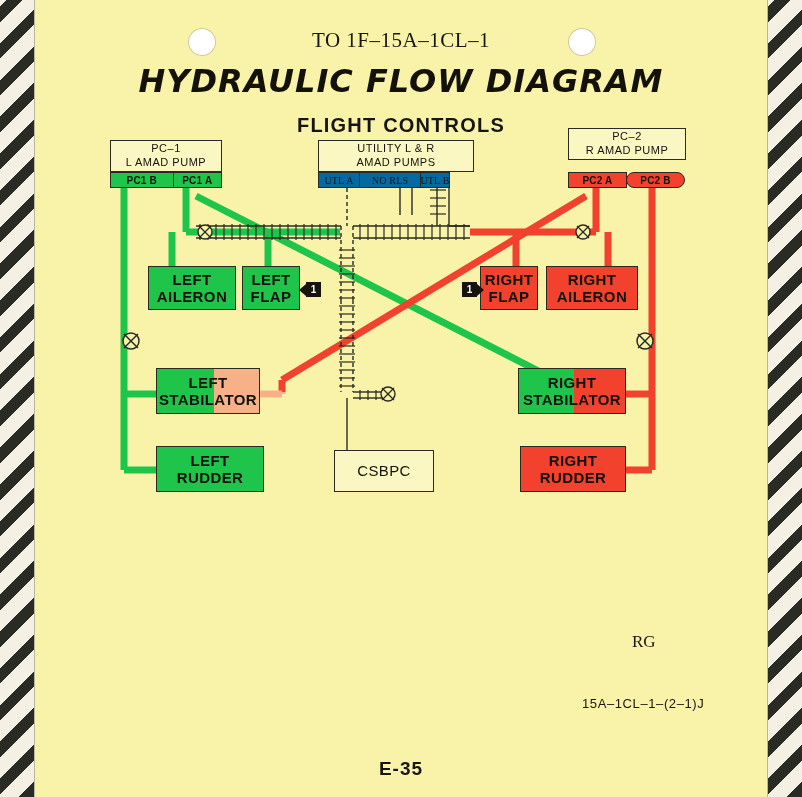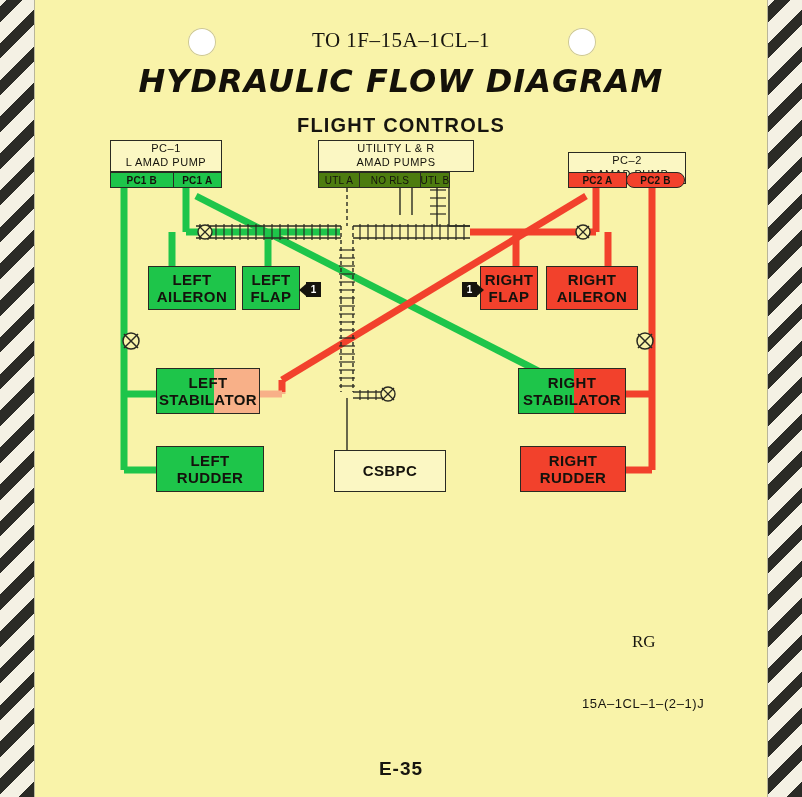--- a/index.html
+++ b/index.html
@@ -155,21 +155,21 @@
     font-weight: bold;
     letter-spacing: 0.2px;
     display: flex;
     align-items: center;
     justify-content: center;
     color: #14120c;
     white-space: nowrap;
   }
   .tag.green { background: #1ec54a; }
   .tag.red   { background: #f2412c; }
-  .tag.white { background: #4d7c0f; font-weight: normal; }
+  .tag.white { background: #0369a1; font-weight: normal; font-family: Liberation Serif, serif; }
 
   .callout {
     position: absolute;
     width: 15px;
     height: 15px;
     background: #16140d;
     color: #ffffff;
     font-size: 10px;
     font-weight: bold;
     display: flex;
@@ -379,21 +379,21 @@
   <div class="pump-head" style="left:318px; top:140px; width:156px; height:32px;">
     <span>UTILITY L &amp; R</span>
     <span>AMAD PUMPS</span>
   </div>
   <div class="tag-row" style="left:318px; top:172px; width:156px; height:16px;">
     <div class="tag white" style="width:42px;">UTL A</div>
     <div class="tag white" style="width:62px; margin-left:-1px;">NO RLS</div>
     <div class="tag white" style="width:30px; margin-left:-1px;">UTL B</div>
   </div>
 
-  <div class="pump-head" style="left:568px; top:152px; width:118px; height:32px;">
+  <div class="pump-head" style="left:568px; top:128px; width:118px; height:32px;">
     <span>PC–2</span>
     <span>R AMAD PUMP</span>
   </div>
   <div class="tag-row" style="left:568px; top:172px; width:118px; height:16px;">
     <div class="tag red" style="width:59px;">PC2 A</div>
     <div class="tag red" style="width:59px; margin-left:-1px;border-radius:8px;">PC2 B</div>
   </div>
 
   <div class="box green" style="left:148px; top:266px; width:88px; height:44px;">
     <span>LEFT</span>
@@ -424,21 +424,21 @@
 
   <div class="box green" style="left:156px; top:446px; width:108px; height:46px;">
     <span>LEFT</span>
     <span>RUDDER</span>
   </div>
   <div class="box red" style="left:520px; top:446px; width:106px; height:46px;">
     <span>RIGHT</span>
     <span>RUDDER</span>
   </div>
 
-  <div class="box white" style="left:334px; top:450px; width:112px; height:42px; font-weight:bold;">
+  <div class="box white" style="left:334px; top:450px; width:100px; height:42px; font-weight:normal;">
     <span>CSBPC</span>
   </div>
 
   <div class="callout left-arrow" style="left:306px; top:282px;">
     <span class="arrow"></span>
     <span>1</span>
   </div>
   <div class="callout right-arrow" style="left:462px; top:282px;">
     <span class="arrow"></span>
     <span>1</span>

